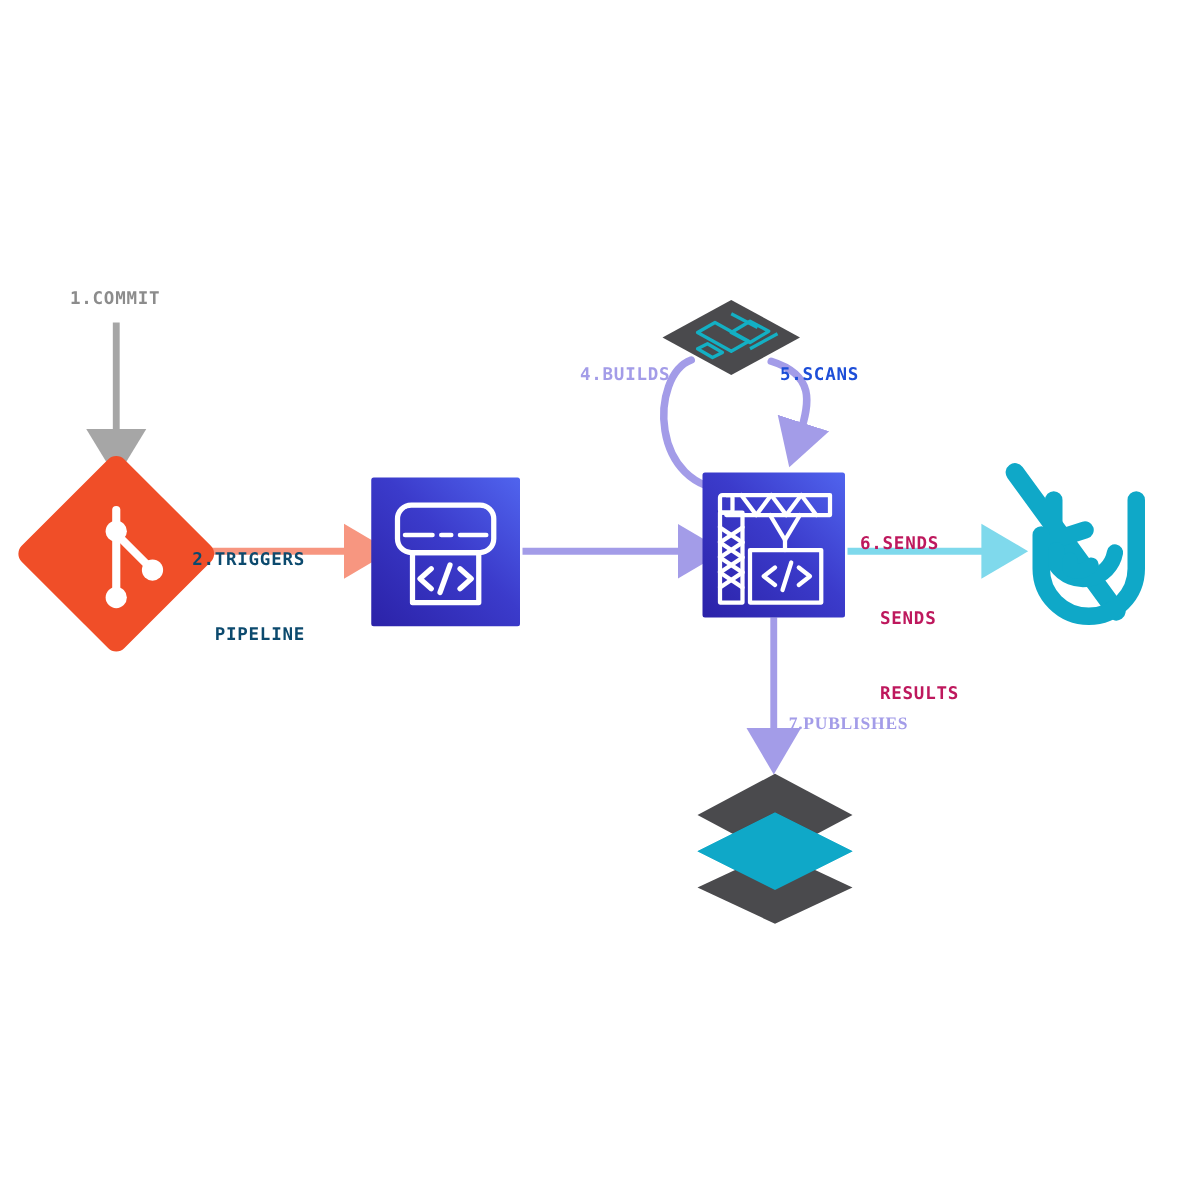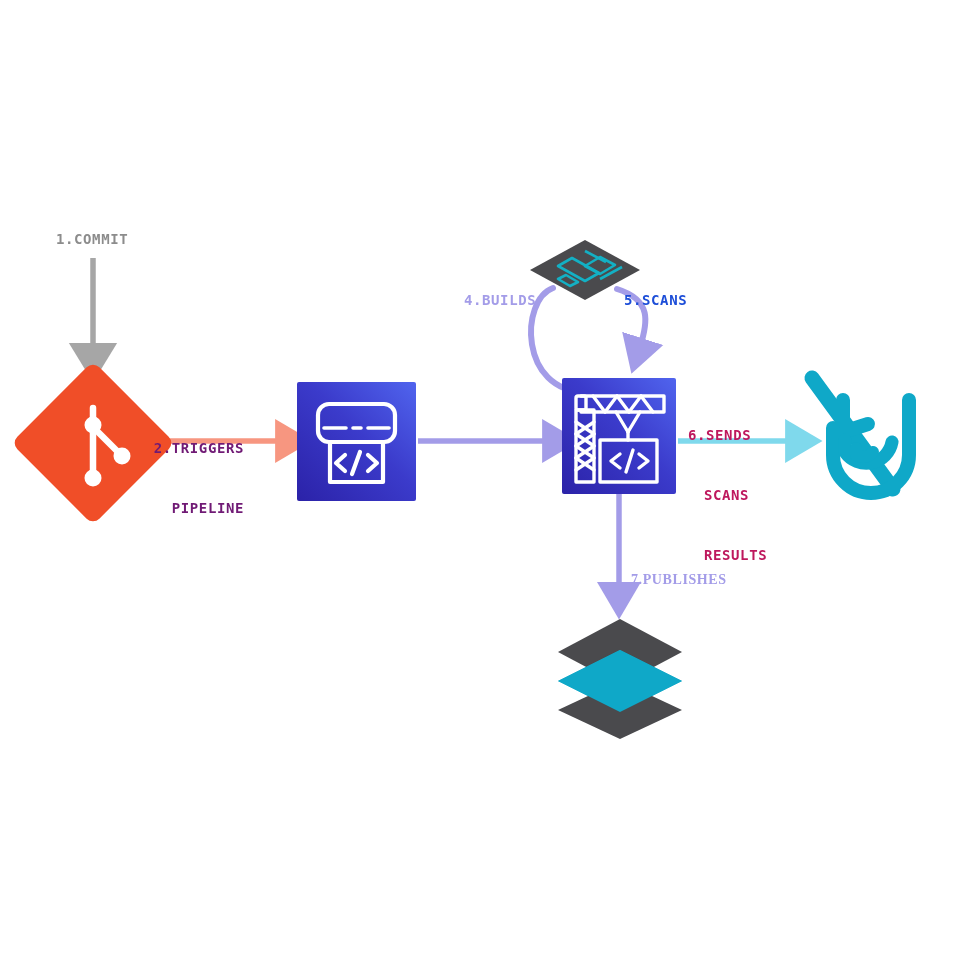--- a/index.html
+++ b/index.html
@@ -195,31 +195,31 @@
       <polygon points="620,619 682,652 620,685 558,652" fill="#4A4A4D"></polygon>
       <polygon points="620,650 682,681 620,712 558,681" fill="#0FA8C8"></polygon>
       <polygon points="620,681 682,710 620,739 558,710" fill="#4A4A4D"></polygon>
       <polygon points="620,650 682,681 620,712 558,681" fill="#0FA8C8"></polygon>
     </g>
 
   </svg>
 
   <div class="lbl lbl-left" style="left:56px; top:229px; color:#8C8C8C;">1.COMMIT</div>
 
-  <div class="lbl lbl-right" style="left:112px; top:398px; width:132px; color:#701a75;">
+  <div class="lbl lbl-right" style="left:112px; top:398px; width:132px; color:#0c4a6e;">
     <div>2.TRIGGERS</div>
     <div>PIPELINE</div>
   </div>
 
 
   <div class="lbl lbl-left" style="left:464px; top:290px; color:#A39CE8;">4.BUILDS</div>
 
   <div class="lbl lbl-left" style="left:624px; top:290px; color:#1d4ed8;">5.SCANS</div>
 
   <div class="lbl lbl-left" style="left:688px; top:385px; color:#be185d;">
     <div>6.SENDS</div>
-    <div style="padding-left:16px;">SCANS</div>
+    <div style="padding-left:16px;">SENDS</div>
     <div style="padding-left:16px;">RESULTS</div>
   </div>
 
   <div class="lbl lbl-left" style="left:631px; top:570px; color:#A39CE8;font-family:Liberation Serif, serif;">7.PUBLISHES</div>
 
 </div>
 
 </body></html>

